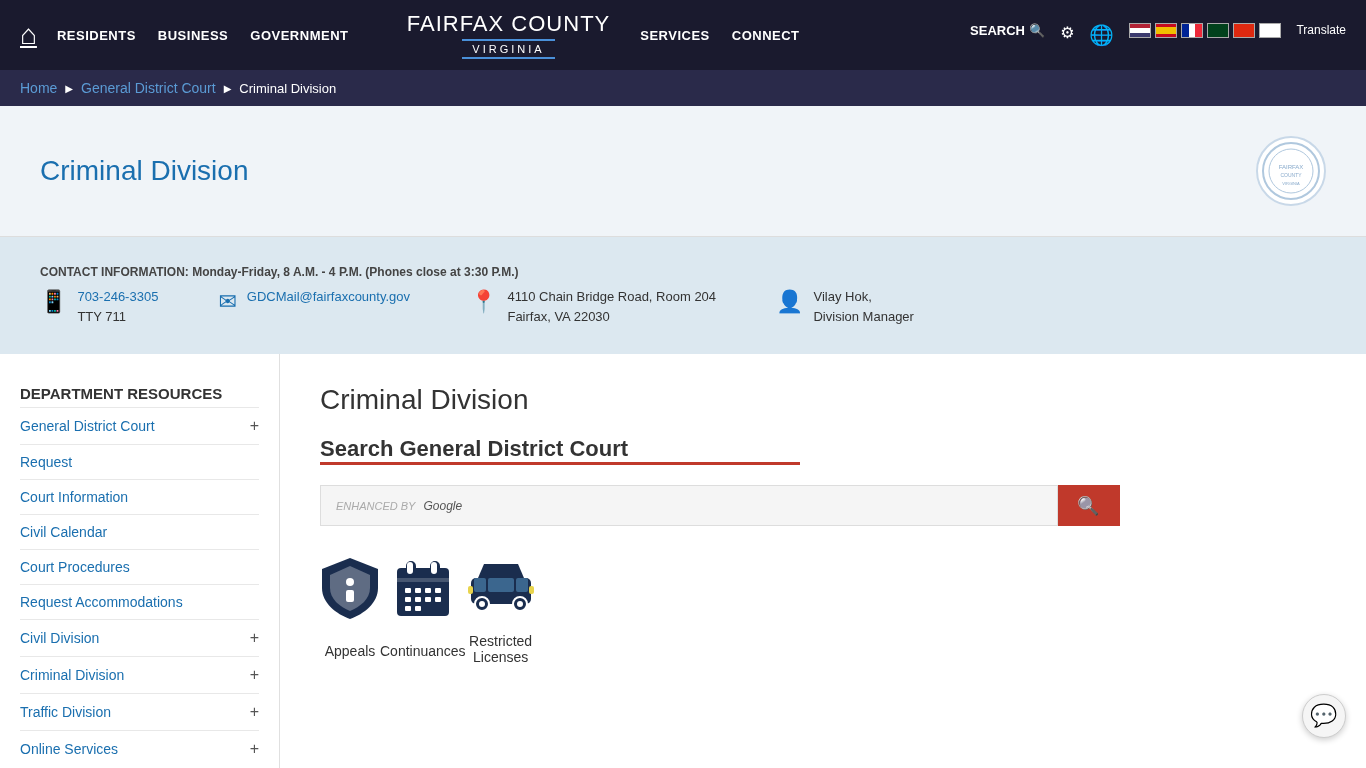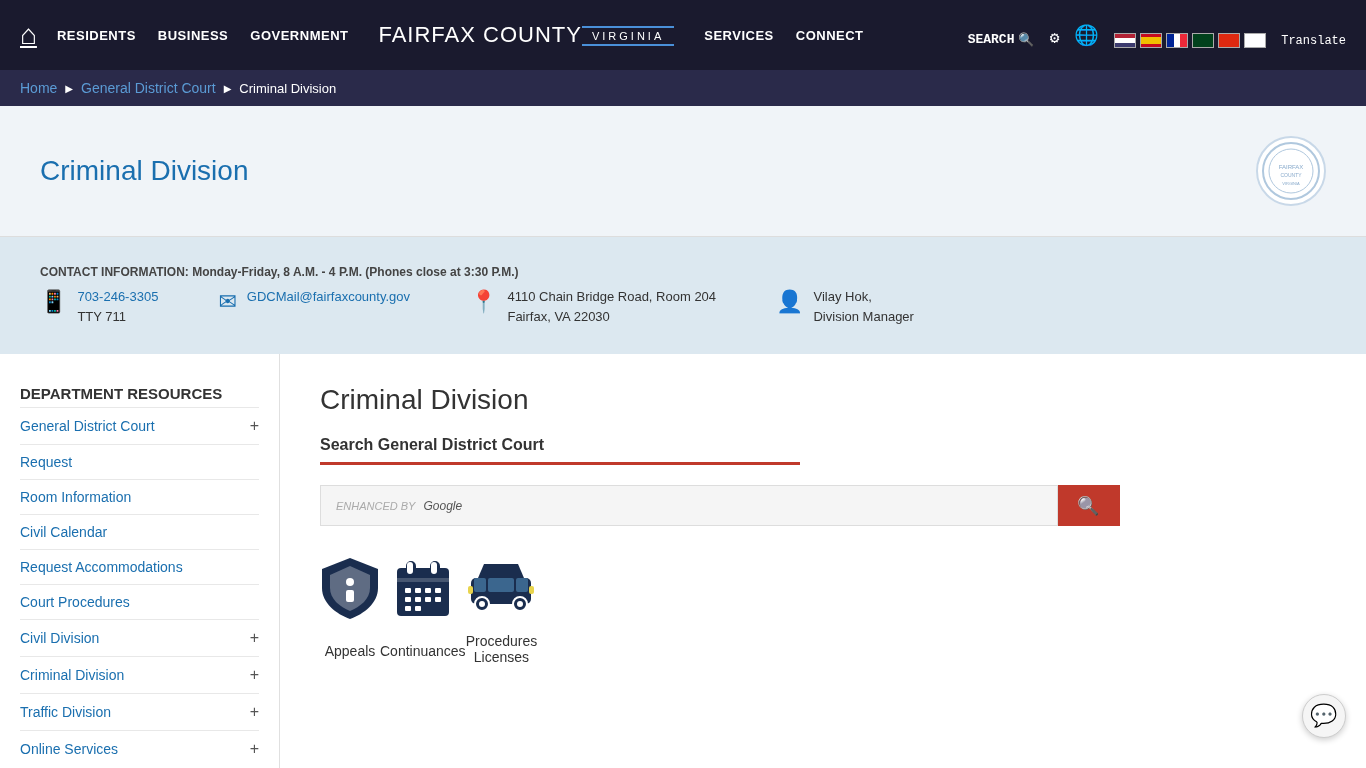--- a/index.html
+++ b/index.html
@@ -27,33 +27,32 @@
     }
     .nav-links a {
       color: #fff;
       text-decoration: none;
       font-size: 13px;
       font-weight: bold;
       letter-spacing: 0.5px;
     }
     .logo {
       display: flex;
-      flex-direction: row;
+      flex-direction: column;
       align-items: center;
       color: #fff;
       margin: 0 20px;
     }
     .logo .fairfax { font-size: 22px; font-weight: 900; letter-spacing: 1px; }
     .logo .fairfax span { font-weight: 400; }
     .logo .virginia { font-size: 11px; letter-spacing: 3px; margin-top: 2px; border-top: 2px solid #4a90d9; border-bottom: 2px solid #4a90d9; padding: 2px 10px; }
     .nav-right {
       display: flex;
-      align-items: flex-end;
+      align-items: flex-start;
       gap: 15px;
-      font-family: Liberation Mono, monospace;
     }
     .nav-right a {
       color: #fff;
       text-decoration: none;
       font-size: 13px;
       font-weight: bold;
     }
     .search-link {
       display: flex;
       align-items: center;
@@ -194,24 +193,23 @@
       flex: 1;
       padding: 30px 40px;
     }
     .content-title {
       font-size: 28px;
       font-weight: 400;
       color: #333;
       margin-bottom: 20px;
     }
     .search-section-title {
-      font-size: 16px;
+      font-size: 22px;
       font-weight: bold;
       color: #333;
-      margin-bottom: 8px;
     }
     .red-underline {
       width: 480px;
       height: 3px;
       background: #c0392b;
       margin-bottom: 20px;
     }
     .search-bar {
       display: flex;
       max-width: 800px;
@@ -388,36 +386,36 @@
           <span class="plus-icon">+</span>
         </a>
       </li>
       <li>
         <a href="#">
           <span>Request</span>
         </a>
       </li>
       <li>
         <a href="#">
-          <span>Room Information</span>
+          <span>Court Information</span>
         </a>
       </li>
       <li>
         <a href="#">
           <span>Civil Calendar</span>
         </a>
       </li>
       <li>
         <a href="#">
+          <span>Court Procedures</span>
+        </a>
+      </li>
+      <li>
+        <a href="#">
           <span>Request Accommodations</span>
-        </a>
-      </li>
-      <li>
-        <a href="#">
-          <span>Court Procedures</span>
         </a>
       </li>
       <li>
         <a href="#">
           <span>Civil Division</span>
           <span class="plus-icon">+</span>
         </a>
       </li>
       <li>
         <a href="#">
@@ -505,21 +503,21 @@
             <rect x="50" y="22" width="12" height="14" rx="2" fill="#4a7faa" opacity="0.7"></rect>
             <rect x="22" y="22" width="26" height="14" rx="2" fill="#4a7faa" opacity="0.7"></rect>
             <circle cx="16" cy="48" r="7" fill="#1a2d4e" stroke="#fff" stroke-width="2"></circle>
             <circle cx="16" cy="48" r="3" fill="#fff"></circle>
             <circle cx="54" cy="48" r="7" fill="#1a2d4e" stroke="#fff" stroke-width="2"></circle>
             <circle cx="54" cy="48" r="3" fill="#fff"></circle>
             <rect x="2" y="30" width="5" height="8" rx="2" fill="#e8d44d"></rect>
             <rect x="63" y="30" width="5" height="8" rx="2" fill="#e8d44d"></rect>
           </svg>
         </span>
-        <span class="feature-label" style="text-align:center;white-space:pre-line;">Procedures
+        <span class="feature-label" style="text-align:center;white-space:pre-line;">Restricted
 Licenses</span>
       </div>
     </div>
   </main>
 </div>
 
 <div class="chat-widget">
   <span>💬</span>
 </div>
 

